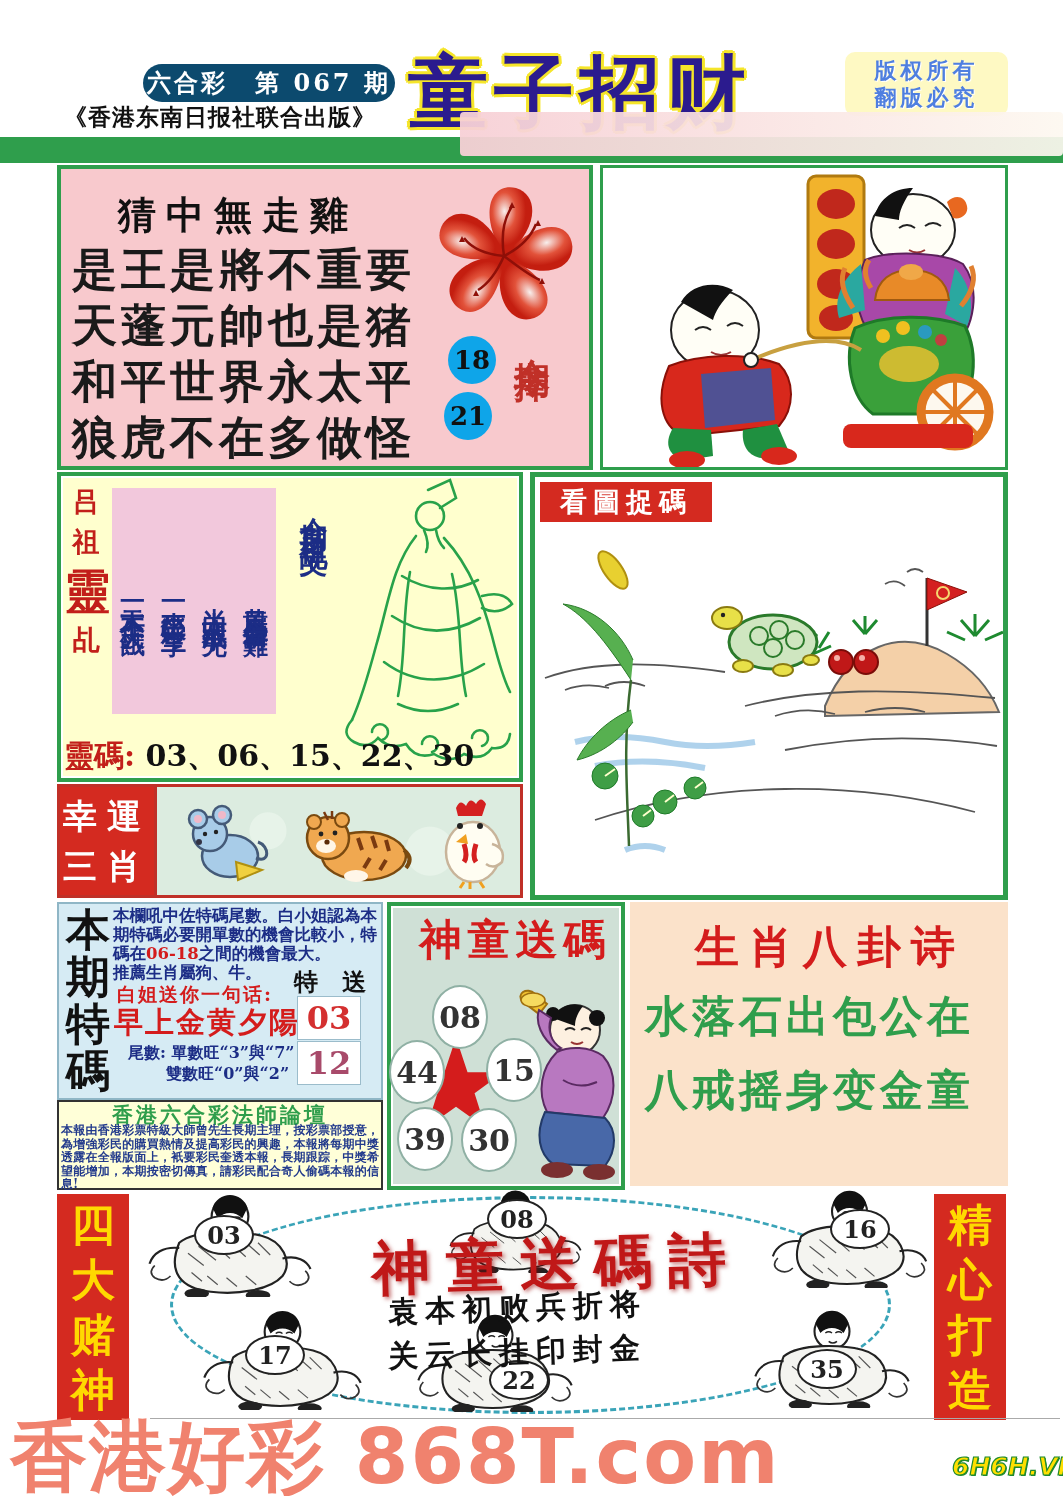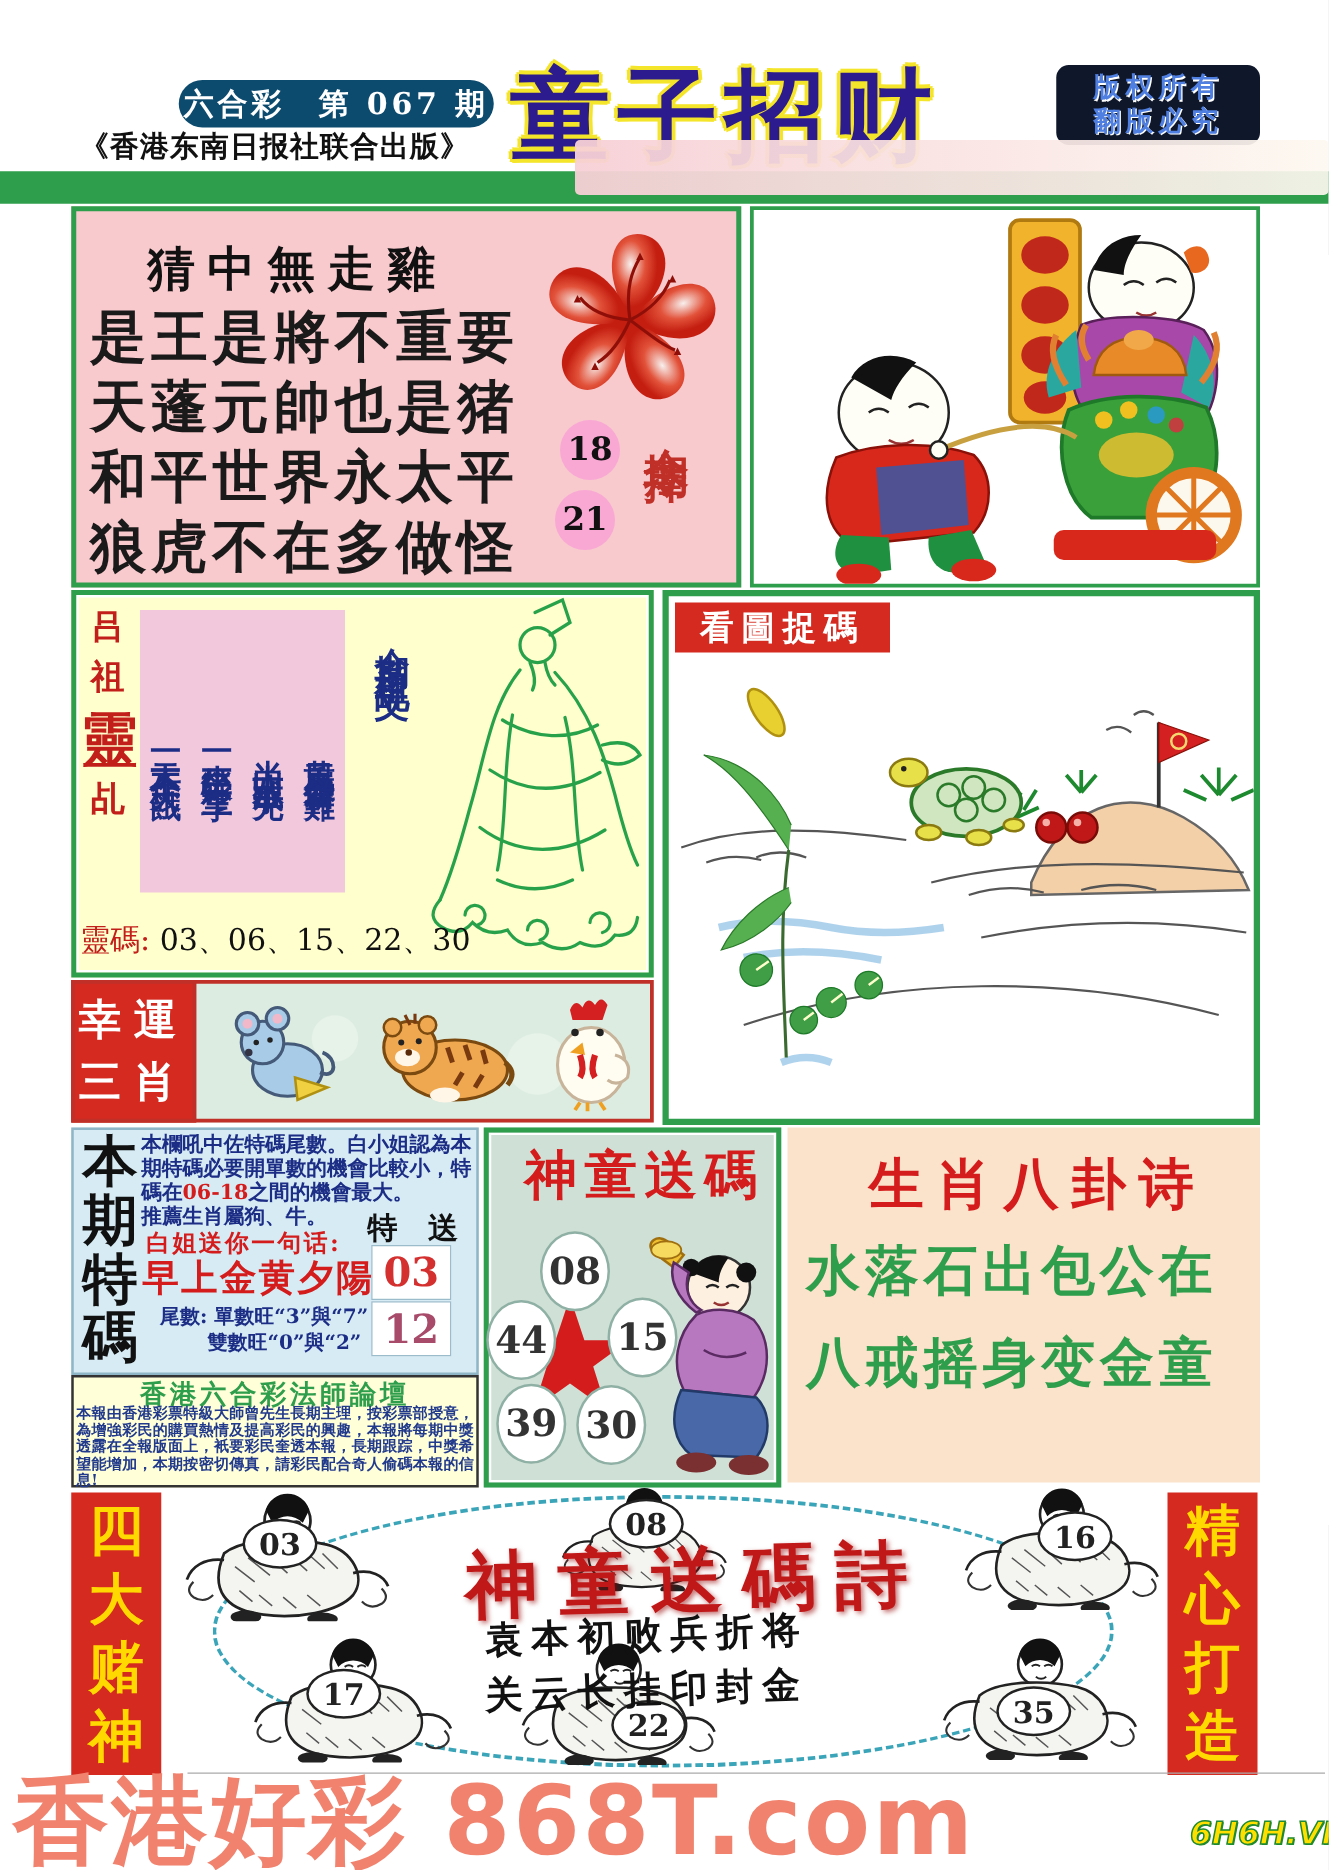--- a/index.html
+++ b/index.html
@@ -9,49 +9,49 @@
   .serif{font-family:"DejaVu Serif","Liberation Serif",serif;}
   .vt{writing-mode:vertical-rl;text-orientation:upright;}
 
   
   .issue-pill{left:143px;top:64px;width:252px;height:38px;background:#0c4a6e;border-radius:19px;
     color:#fff;font-size:24px;font-weight:bold;display:flex;align-items:center;justify-content:center;letter-spacing:3px;}
   .publisher{left:64px;top:102px;font-size:23px;font-weight:bold;color:#111;letter-spacing:1px;}
   .main-title{left:408px;top:40px;width:430px;font-size:80px;font-weight:900;color:#2b1b8e;letter-spacing:6px;
     text-shadow:-3px 0 0 #f5e52a,3px 0 0 #f5e52a,0 -3px 0 #f5e52a,0 3px 0 #f5e52a,
       -2px -2px 0 #f5e52a,2px 2px 0 #f5e52a,-2px 2px 0 #f5e52a,2px -2px 0 #f5e52a,0 0 10px #fff;}
-  .copyright-box{left:845px;top:52px;width:163px;height:64px;background:#0f172a;border-radius:10px;
+  .copyright-box{left:845px;top:52px;width:163px;height:64px;background:#fef9c3;border-radius:10px;
     display:flex;flex-direction:column;align-items:center;justify-content:center;line-height:27px;}
   .copyright-box div{color:#4f7fe0;font-size:22px;font-weight:900;letter-spacing:4px;text-shadow:1px 1px 0 #fff;}
   .green-bar{left:0;top:137px;width:1063px;height:26px;background:#2f9e4c;}
   .blur-patch{left:460px;top:112px;width:603px;height:44px;border-radius:4px;
     background:linear-gradient(90deg,rgba(247,208,214,.95),rgba(253,248,240,.92));}
 
   
   .poem-box{left:57px;top:165px;width:536px;height:305px;background:#f8c9cd;border:4px solid #2f9e4c;box-sizing:border-box;}
   .poem-title{left:118px;top:190px;font-size:38px;font-weight:900;color:#111;letter-spacing:10px;}
   .poem-lines{left:72px;top:242px;width:372px;font-size:45px;font-weight:900;color:#1a1a1a;line-height:56px;letter-spacing:4px;}
-  .ball{width:48px;height:48px;border-radius:50%;background:#f9a8d4;color:#111;font-size:26px;font-weight:900;
+  .ball{width:48px;height:48px;border-radius:50%;background:#0ea5e9;color:#111;font-size:26px;font-weight:900;
     display:flex;align-items:center;justify-content:center;}
   .jinqibang{left:508px;top:330px;font-size:36px;font-weight:900;color:#c03028;letter-spacing:4px;}
 
   
   .kids-box{left:600px;top:165px;width:408px;height:305px;background:#fff;border:3px solid #2f9e4c;box-sizing:border-box;}
 
   
   .lingji-box{left:57px;top:472px;width:466px;height:310px;background:#ffffce;border:4px solid #2f9e4c;
     box-sizing:border-box;box-shadow:inset 0 0 0 2px #fff;}
   .lz-side{left:64px;top:482px;width:44px;color:#c21f1a;font-weight:900;text-align:center;}
   .lz-side .c1{font-size:27px;line-height:40px;}
   .lz-side .big{font-size:46px;line-height:58px;}
   .pink-panel{left:112px;top:488px;width:164px;height:226px;background:#f2c8dc;display:flex;flex-direction:row-reverse;
     justify-content:space-around;align-items:center;}
   .pink-panel .col{writing-mode:vertical-rl;text-orientation:upright;font-size:25px;font-weight:900;color:#1c2d86;letter-spacing:4px;}
   .jq-label{left:294px;top:495px;font-size:28px;font-weight:900;color:#1c2d86;letter-spacing:6px;}
-  .lingma{left:64px;top:736px;font-size:24px;font-weight:400;}
+  .lingma{left:64px;top:736px;font-size:30px;font-weight:700;}
   .lingma .lab{color:#c21f1a;}
   .lingma .nums{color:#111;}
 
   
   .lucky-box{left:57px;top:784px;width:466px;height:114px;border:3px solid #c03028;box-sizing:border-box;background:#dcece0;}
   .lucky-label{left:57px;top:784px;width:100px;height:114px;background:#d42a20;box-sizing:border-box;border:3px solid #c03028;
     display:flex;flex-direction:column;align-items:center;justify-content:center;}
   .lucky-label div{color:#fff;font-size:34px;font-weight:900;line-height:50px;letter-spacing:10px;}
   .lucky-panel{left:160px;top:790px;width:360px;height:102px;
     background:radial-gradient(circle at 30% 40%,#e7f3e9 0 18px,transparent 19px),

